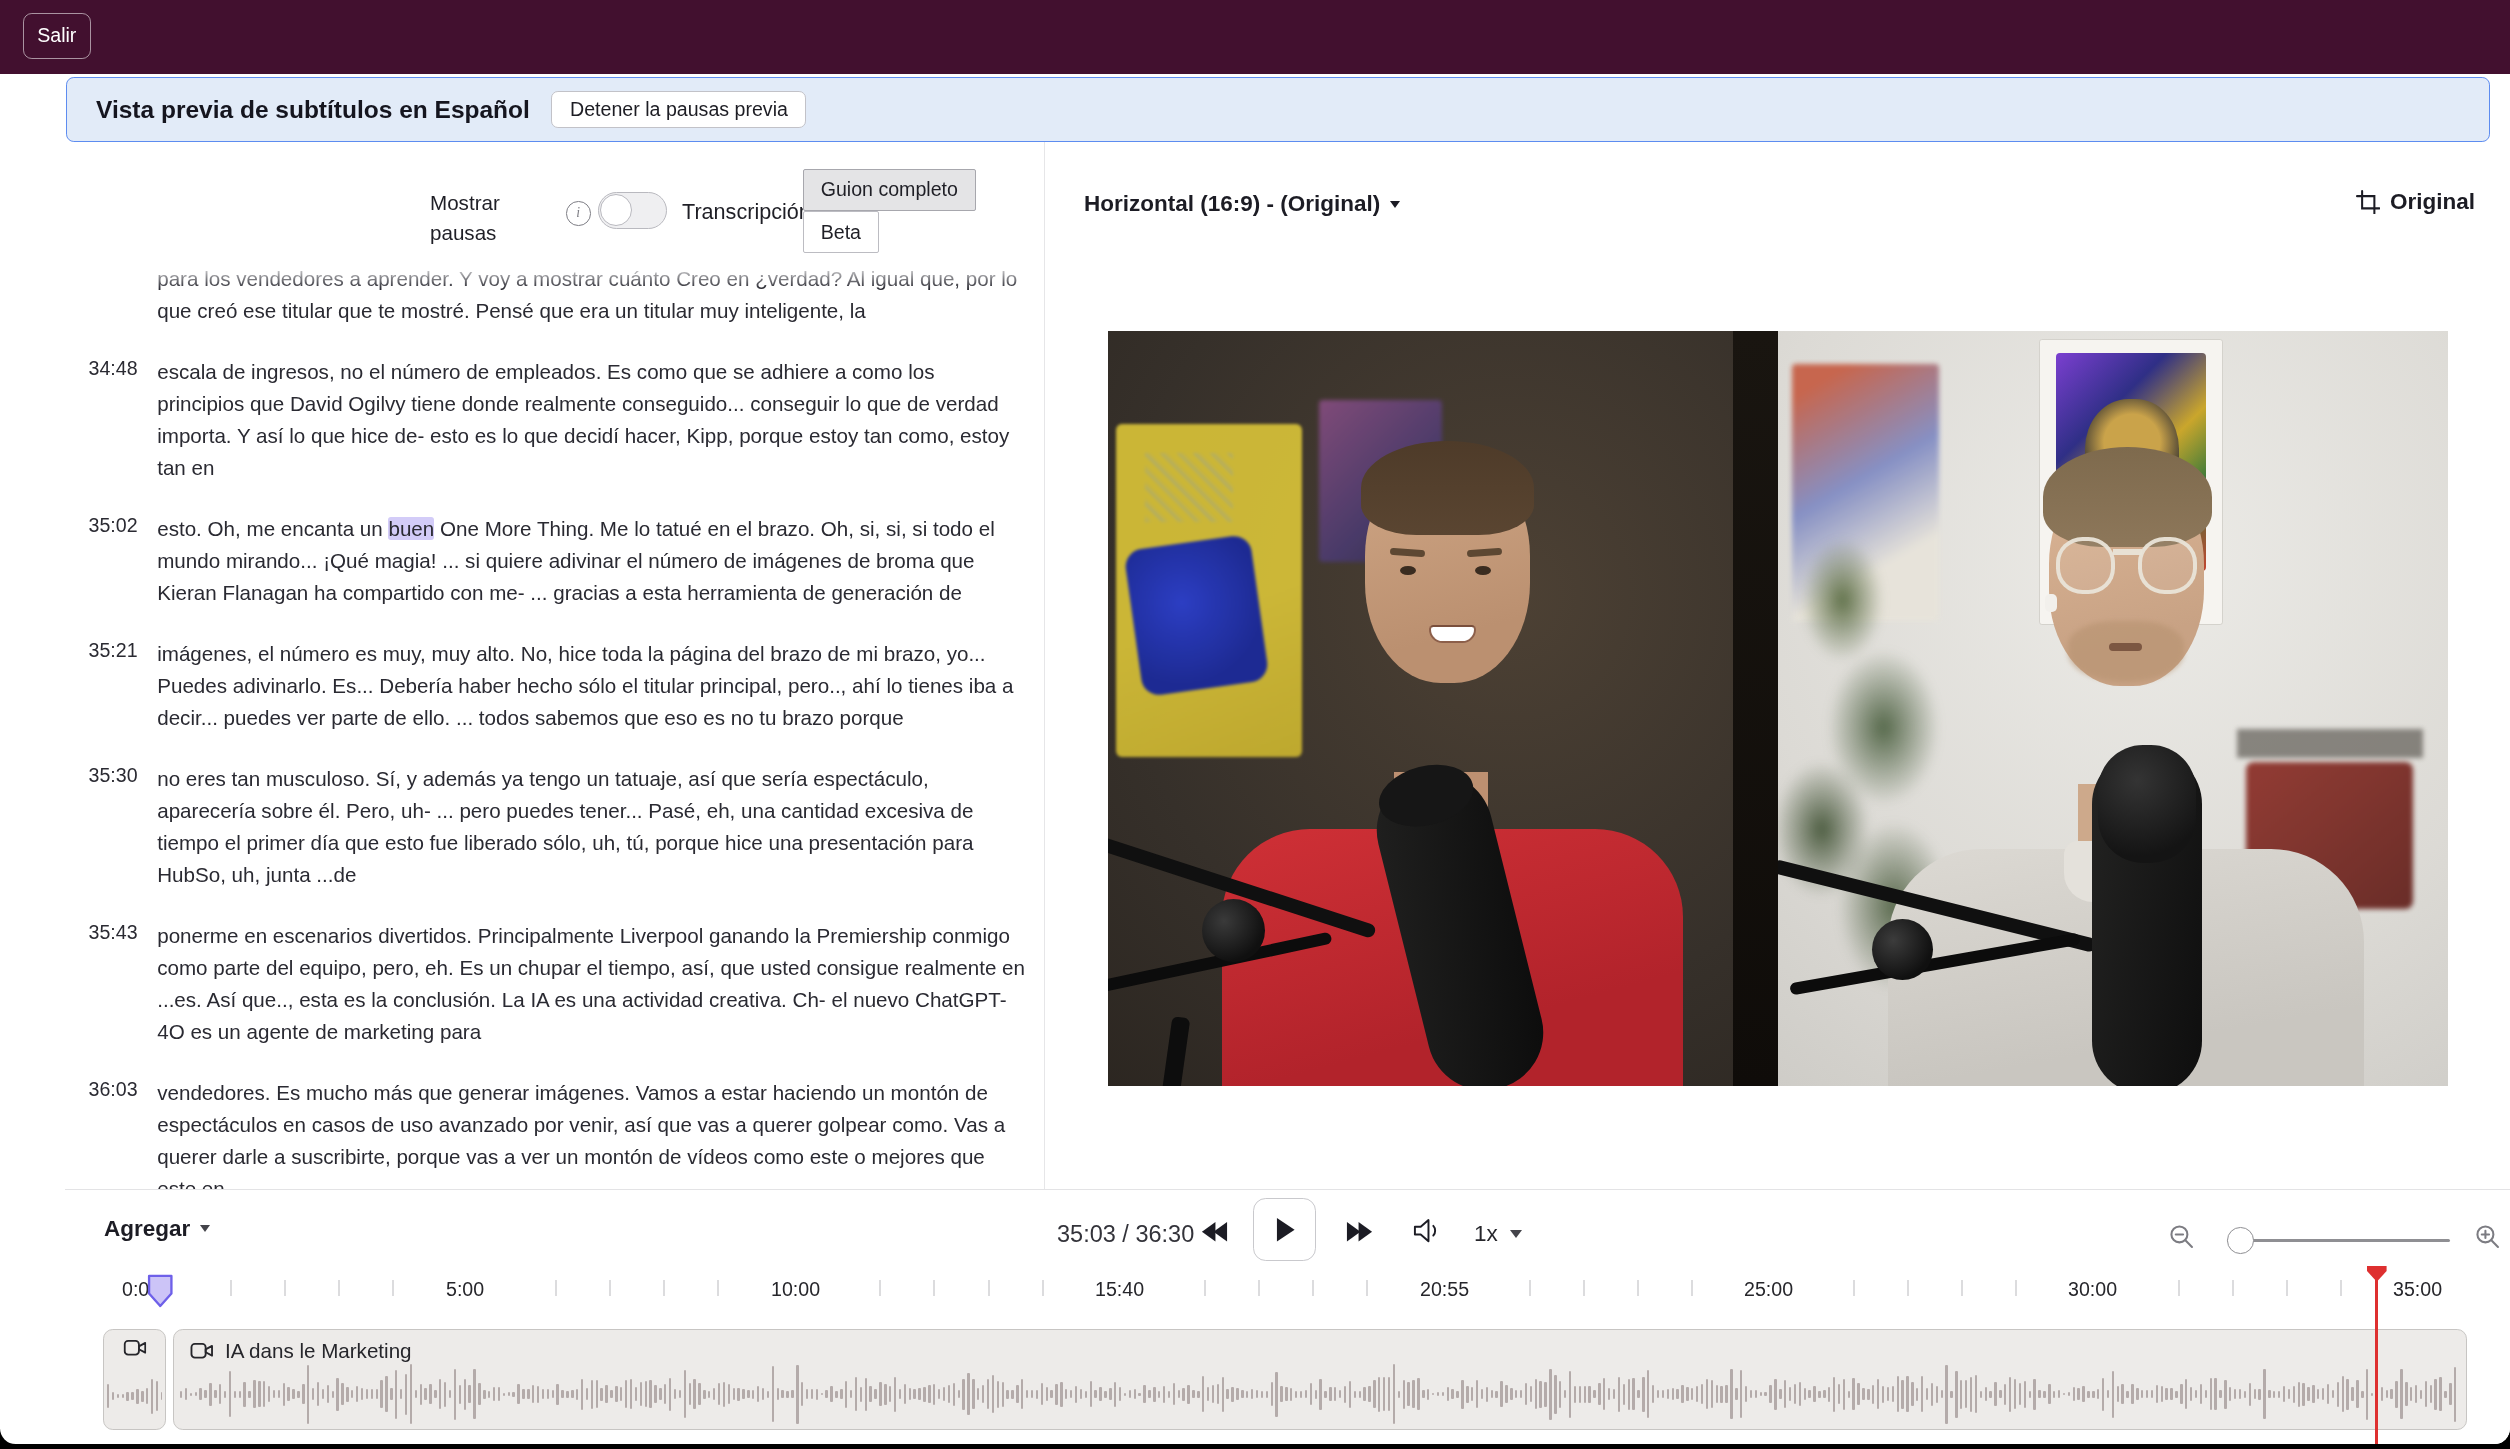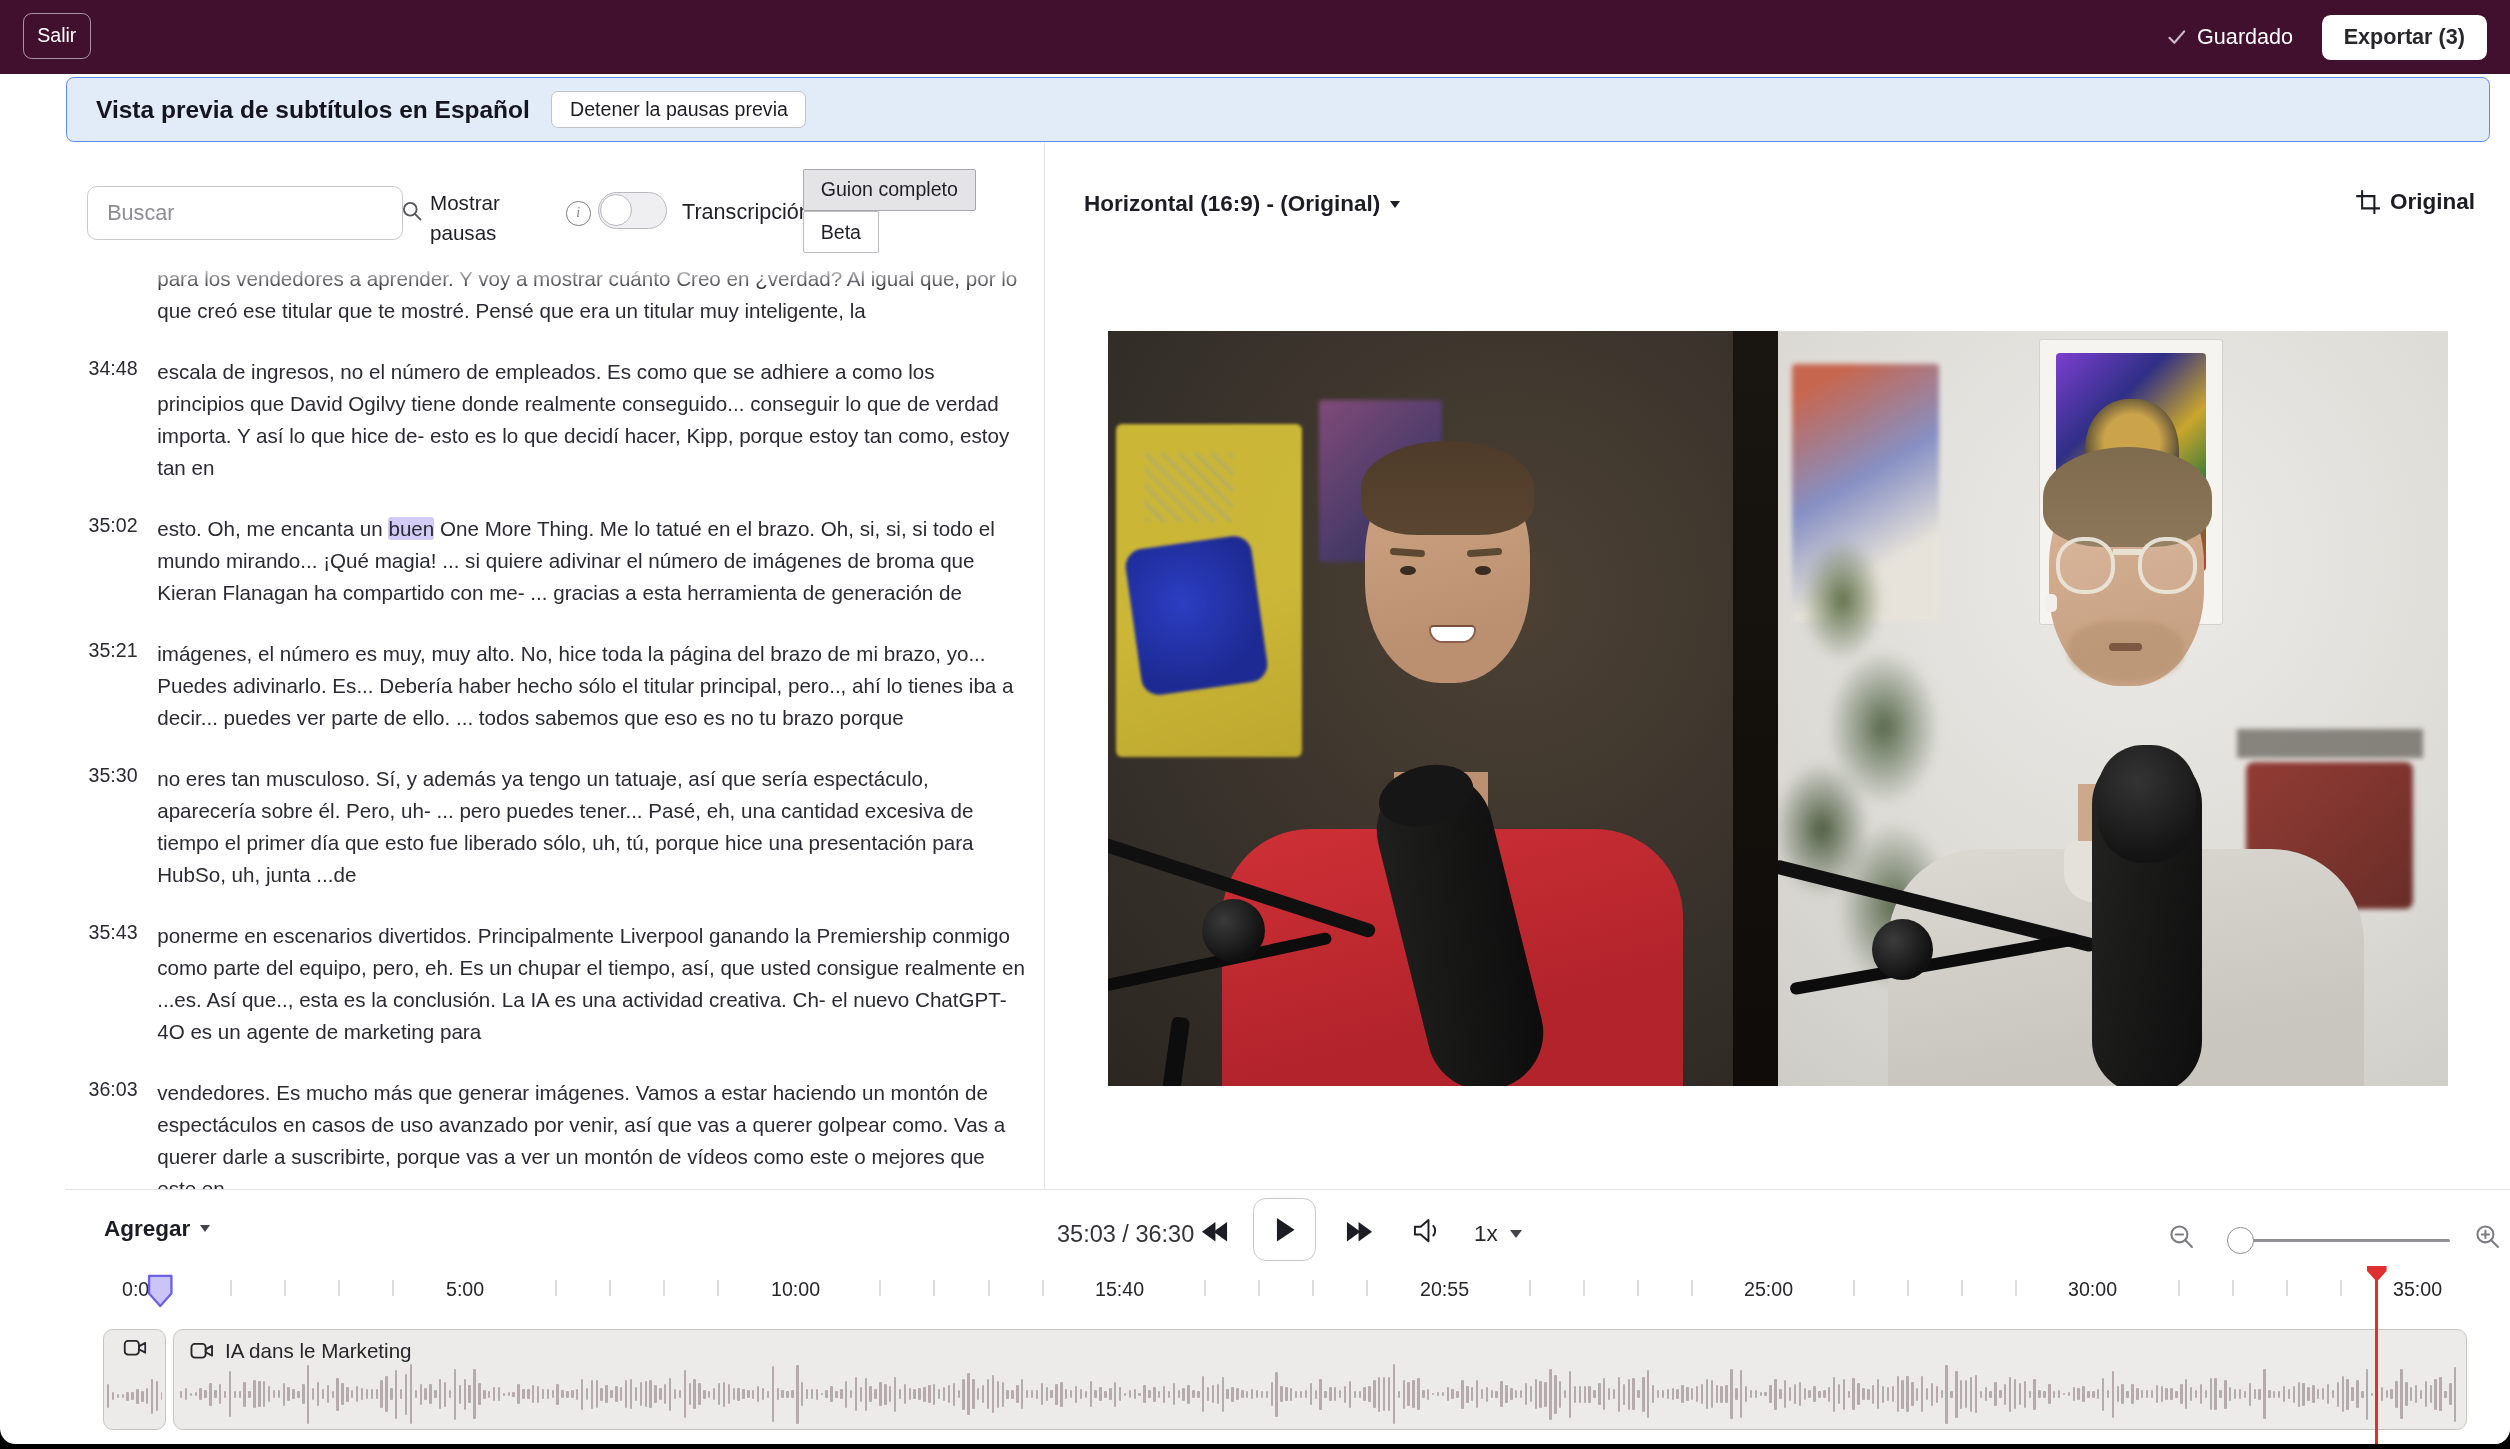--- a/index.html
+++ b/index.html
@@ -143,47 +143,29 @@
   .wave-mini{position:absolute;left:2.9px;right:2.9px;top:39px;bottom:5.9px;display:flex;align-items:center;overflow:hidden;}
   .wbar{flex:0 0 auto;width:2.4px;margin-right:2.5px;background:#b4abaa;border-radius:1px;}
 </style>
 </head>
 <body>
 
 <div class="app">
 
   <div class="topbar">
     <button class="exit-btn">Salir</button>
-    <div class="topbar-right">
-      <span class="saved">
-        <svg width="21.6" height="21.6" viewBox="0 0 22 22" fill="none" stroke="#cdbcc8" stroke-width="2.2" stroke-linecap="round" stroke-linejoin="round">
-            <polyline points="3.5,12 8.5,17 18.5,5.5"></polyline>
-          </svg>
-        <span>Guardado</span>
-      </span>
-      <button class="export-btn">Exportar (3)</button>
-    </div>
   </div>
 
 
   <div class="banner">
     <span class="banner-text">Vista previa de subtítulos en Español</span>
     <button class="banner-btn">Detener la pausas previa</button>
   </div>
 
   <div class="t-col">
-    <div class="search-box">
-      <input type="text" placeholder="Buscar" style="">
-      <span class="search-ic">
-        <svg width="23.5" height="23.5" viewBox="0 0 24 24" fill="none" stroke="#55555c" stroke-width="1.9" stroke-linecap="round">
-            <circle cx="10.5" cy="10.5" r="6.5"></circle>
-            <line x1="15.5" y1="15.5" x2="21" y2="21"></line>
-          </svg>
-      </span>
-    </div>
     <div class="show-pauses">Mostrar pausas</div>
     <div class="info-ic">i</div>
     <div class="toggle">
         <div class="knob"></div>
       </div>
     <div class="transcription-lbl">Transcripción</div>
     <button class="fullscript-btn">Guion completo</button>
     <button class="clip-btn">Beta</button>
     <div class="fade-top"></div>
     <div class="transcript" id="transcript-list">

